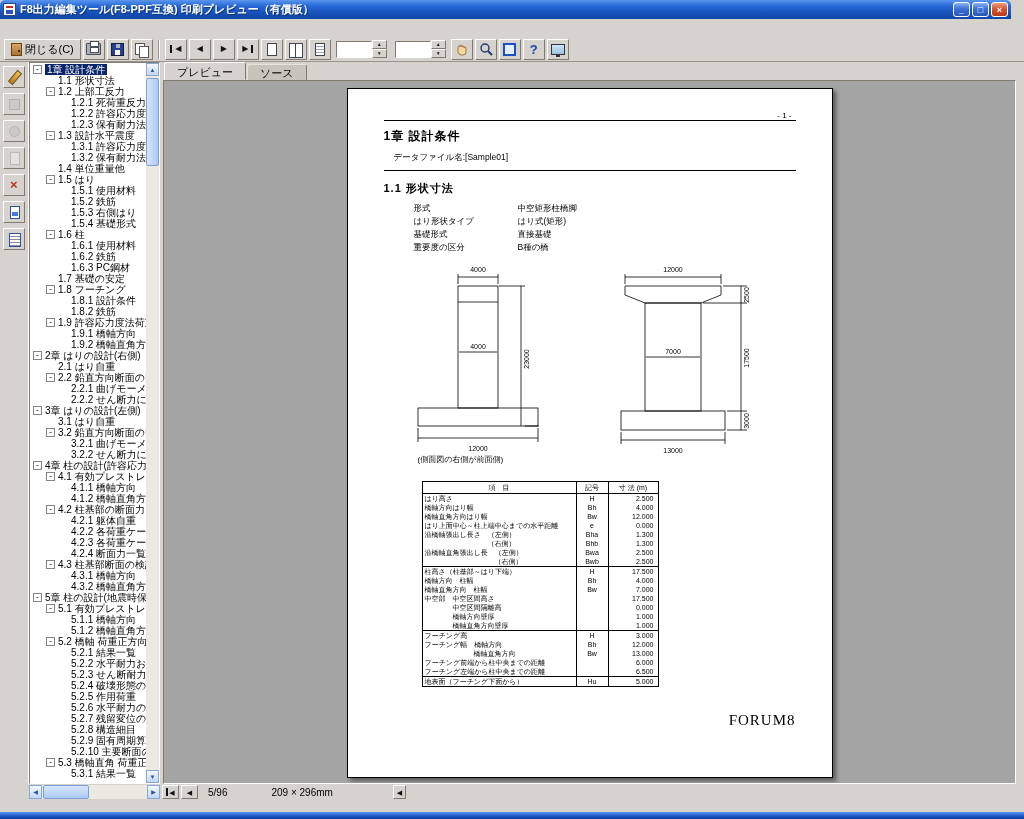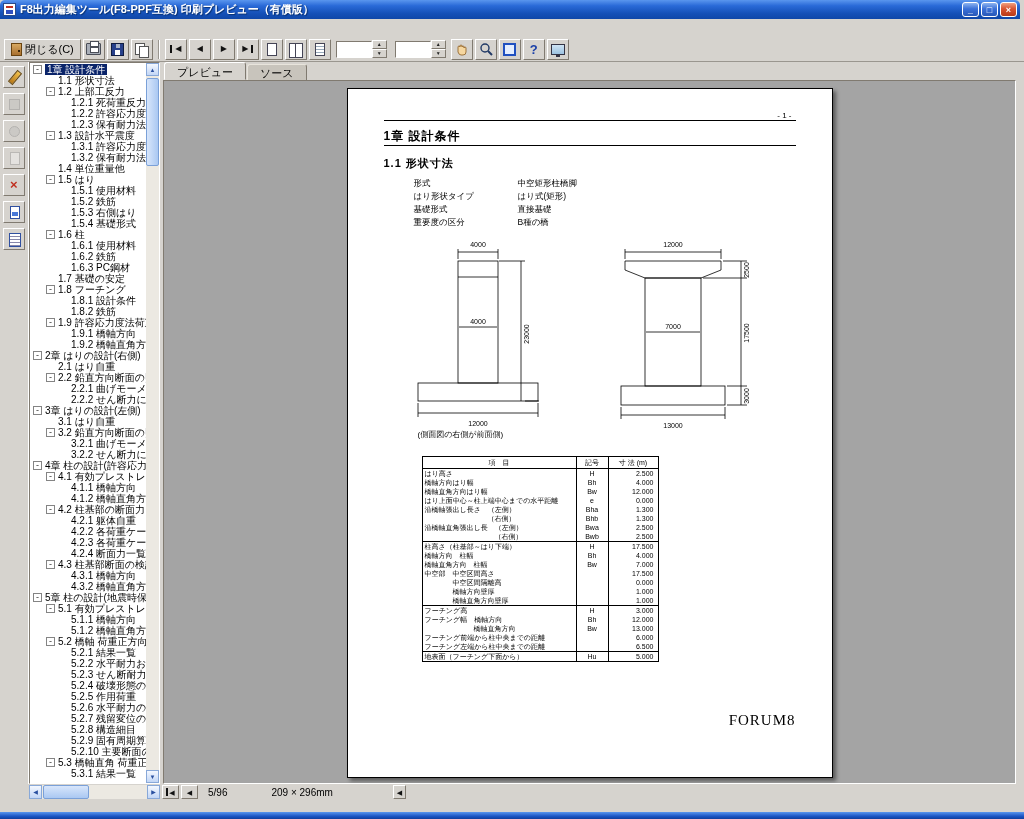--- a/index.html
+++ b/index.html
@@ -2,21 +2,21 @@
 <html><head>
 <meta charset="utf-8">
 <title>F8出力編集ツール 印刷プレビュー</title>
 <style>
   *{box-sizing:border-box;margin:0;padding:0}
   body{margin:0;background:#000;font-family:"Liberation Sans","DejaVu Sans",sans-serif}
   button{font:inherit;cursor:default}
   .win{position:relative;width:1024px;height:819px;background:#d6d3ce;overflow:hidden}
 
   
-  .titlebar{position:absolute;left:0;top:0;right:4px;height:19px;
+  .titlebar{position:absolute;left:0;top:0;right:13px;height:19px;
     background:linear-gradient(180deg,#5a96ee 0%,#2a6ad8 30%,#1551b8 70%,#0f47a8 100%);
     border-radius:5px 5px 0 0;display:flex;align-items:center;padding:0 3px;color:#fff}
   .app-icon{width:13px;height:13px;background:#fff;border:1px solid #2a4a88;margin-right:4px;position:relative;flex:none}
   .app-icon::before{content:"";position:absolute;left:2px;top:2px;width:7px;height:2px;background:#c03020}
   .app-icon::after{content:"";position:absolute;left:2px;top:6px;width:7px;height:4px;background:#3050c0}
   .title-text{flex:1;font-size:11px;font-weight:bold;white-space:nowrap;overflow:hidden;text-shadow:1px 1px 1px #09306e}
   .cap-btn{width:17px;height:15px;margin-left:2px;border:1px solid #fff;border-radius:3px;
     background:linear-gradient(180deg,#8db4f0,#3a70d8 45%,#2858b8);color:#fff;font-size:9px;line-height:12px;
     font-weight:bold;text-align:center;flex:none}
   .cap-btn.close{background:linear-gradient(180deg,#f0a080,#d95430 45%,#b83a18)}
@@ -489,20 +489,21 @@
     <div class="tab">プレビュー</div>
     <div class="tab inactive">ソース</div>
   </div>
 
   <div class="preview">
     <div class="page">
       <div class="page-inner">
         <div class="pageno">- 1 -</div>
         <div class="hr"></div>
         <div class="doc-title">1章 設計条件</div>
+        <div class="datafile">データファイル名:[Sample01]</div>
         <div class="hr"></div>
         <div class="sec-title">1.1 形状寸法</div>
         <div class="info-list">
             <div class="info-row">
               <span class="ilabel">形式</span>
               <span class="ivalue">中空矩形柱橋脚</span>
             </div>
             <div class="info-row">
               <span class="ilabel">はり形状タイプ</span>
               <span class="ivalue">はり式(矩形)</span>

